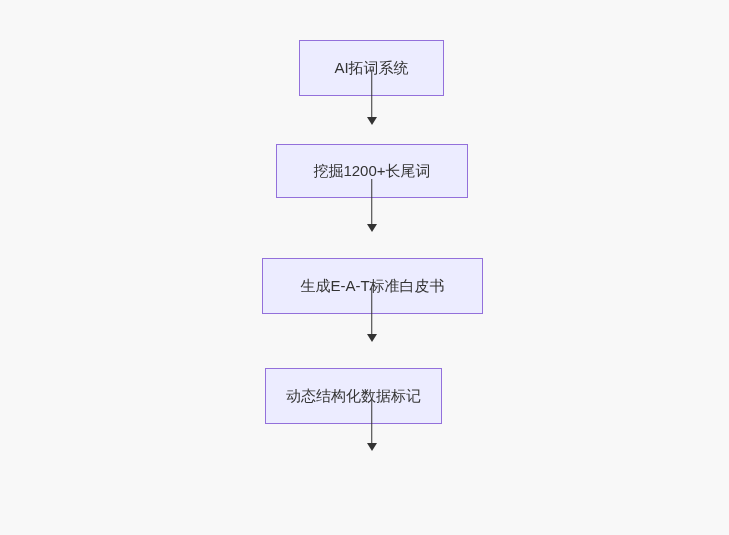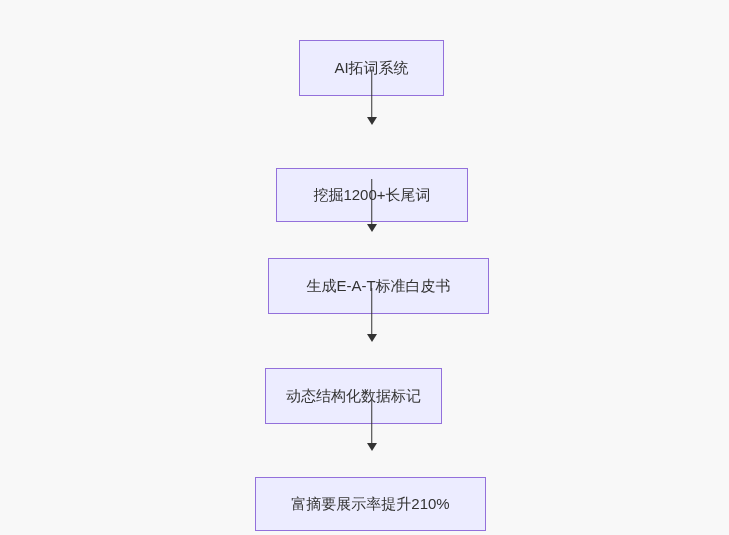--- a/index.html
+++ b/index.html
@@ -25,22 +25,22 @@
     font-size: 15px;
     display: flex;
     align-items: center;
     justify-content: center;
     text-align: center;
     line-height: 1.2;
     white-space: nowrap;
     margin-top: 26px;
   }
   .node1 { left: 299px; top: 14px;  width: 145px; height: 56px; }
-  .node2 { left: 276px; top: 142px; width: 192px; height: 54px; }
-  .node3 { left: 268px; top: 232px; width: 221px; height: 56px; }
+  .node2 { left: 276px; top: 118px; width: 192px; height: 54px; }
+  .node3 { left: 262px; top: 232px; width: 221px; height: 56px; }
   .node4 { left: 265px; top: 342px; width: 177px; height: 56px; }
   .node5 { left: 255px; top: 451px; width: 231px; height: 54px; }
 
   .edge {
     position: absolute;
     left: 365px;
     width: 13px;
   }
   .edge1 { top: 70px;  height: 55px; }
   .edge2 { top: 179px; height: 53px; }
@@ -94,15 +94,14 @@
     <div class="head"></div>
   </div>
 
   <div class="flow-node node4">动态结构化数据标记</div>
 
   <div class="edge edge4">
     <div class="line"></div>
     <div class="head"></div>
   </div>
 
-  <div class="flow-node node5">富摘要展示率提升210%</div>
 
 </div>
 
 </body></html>

